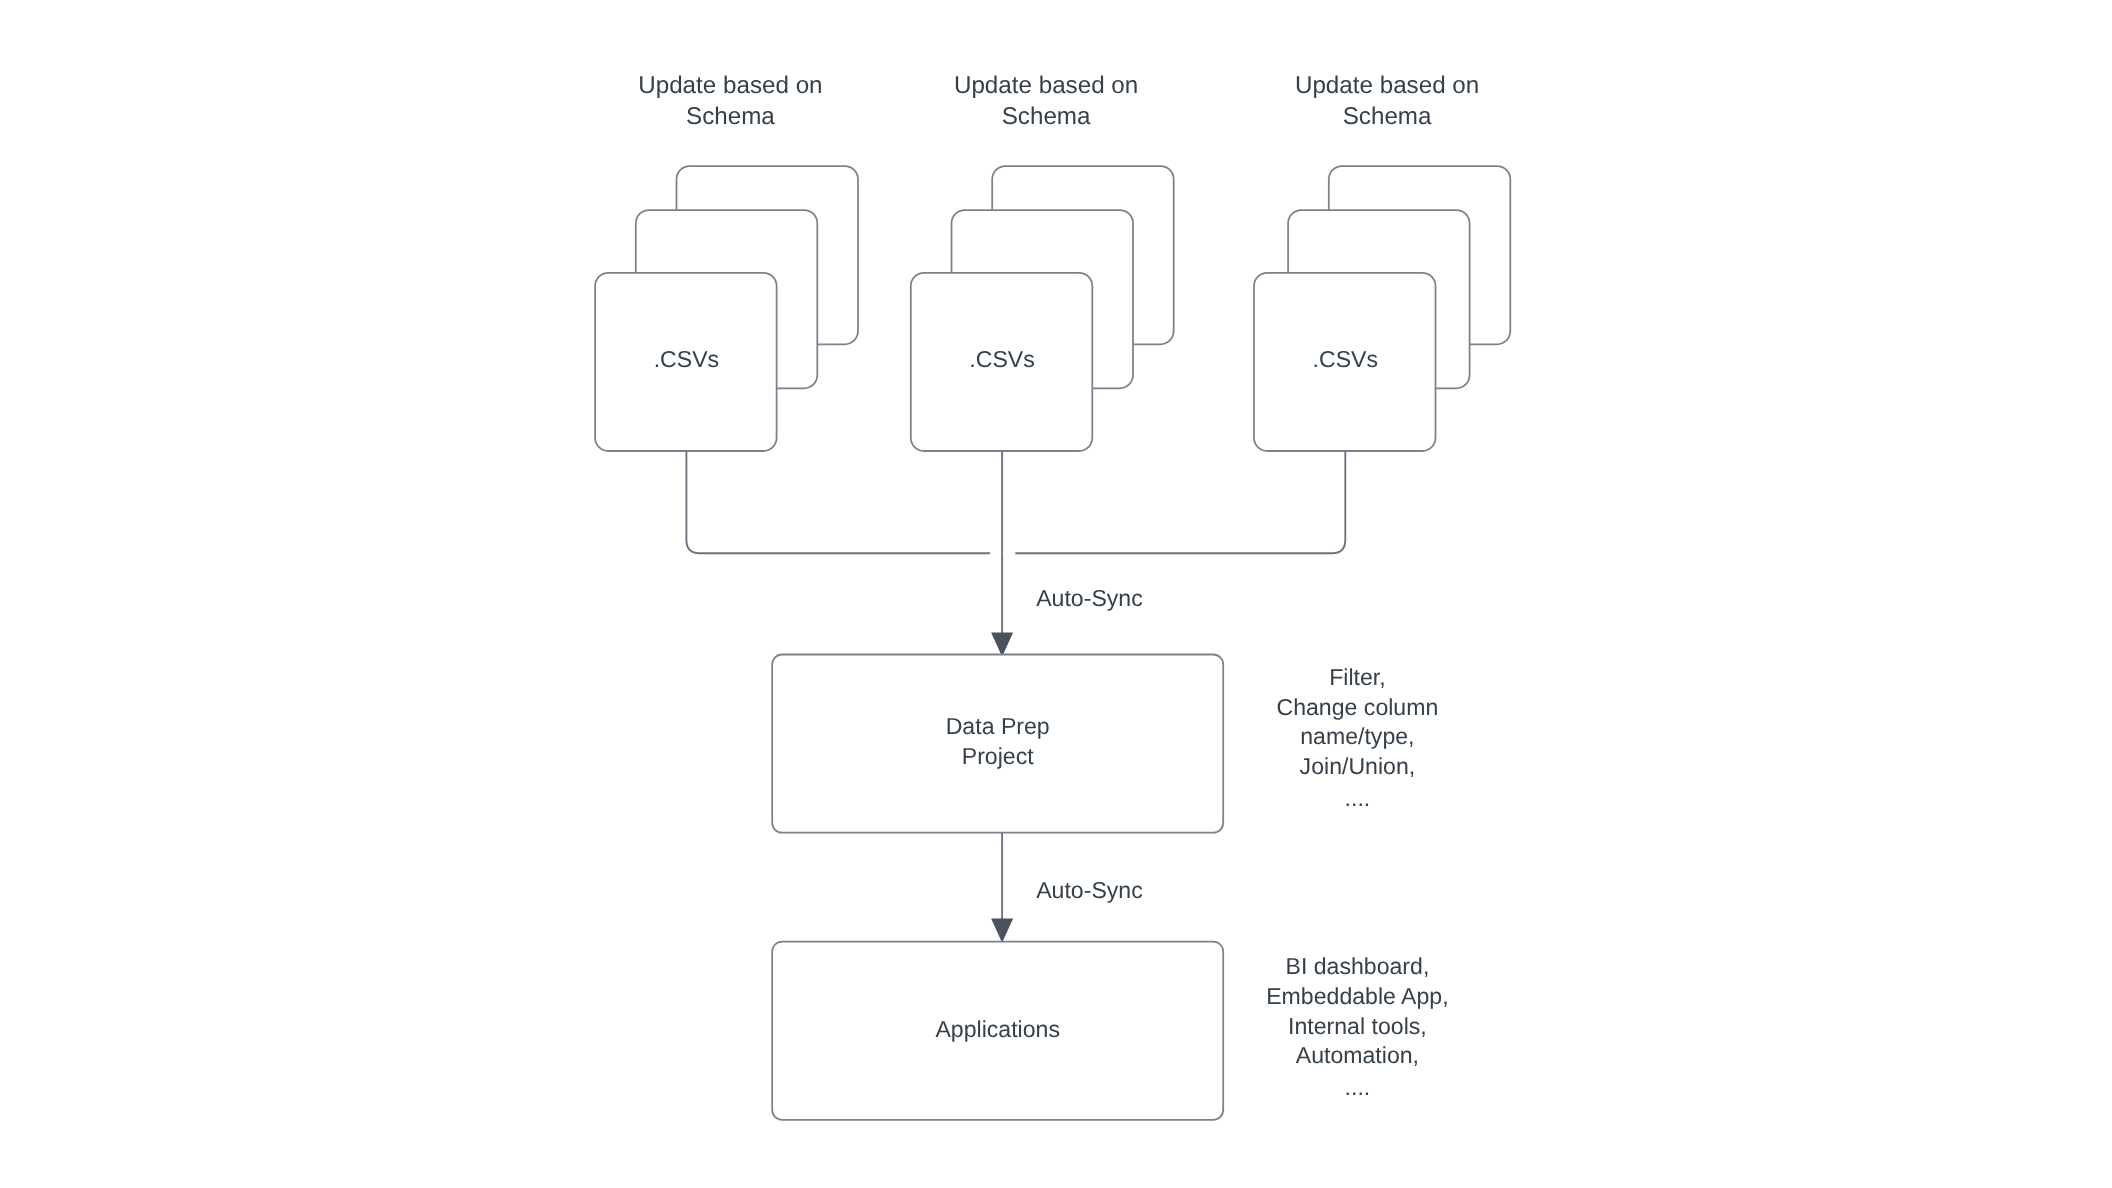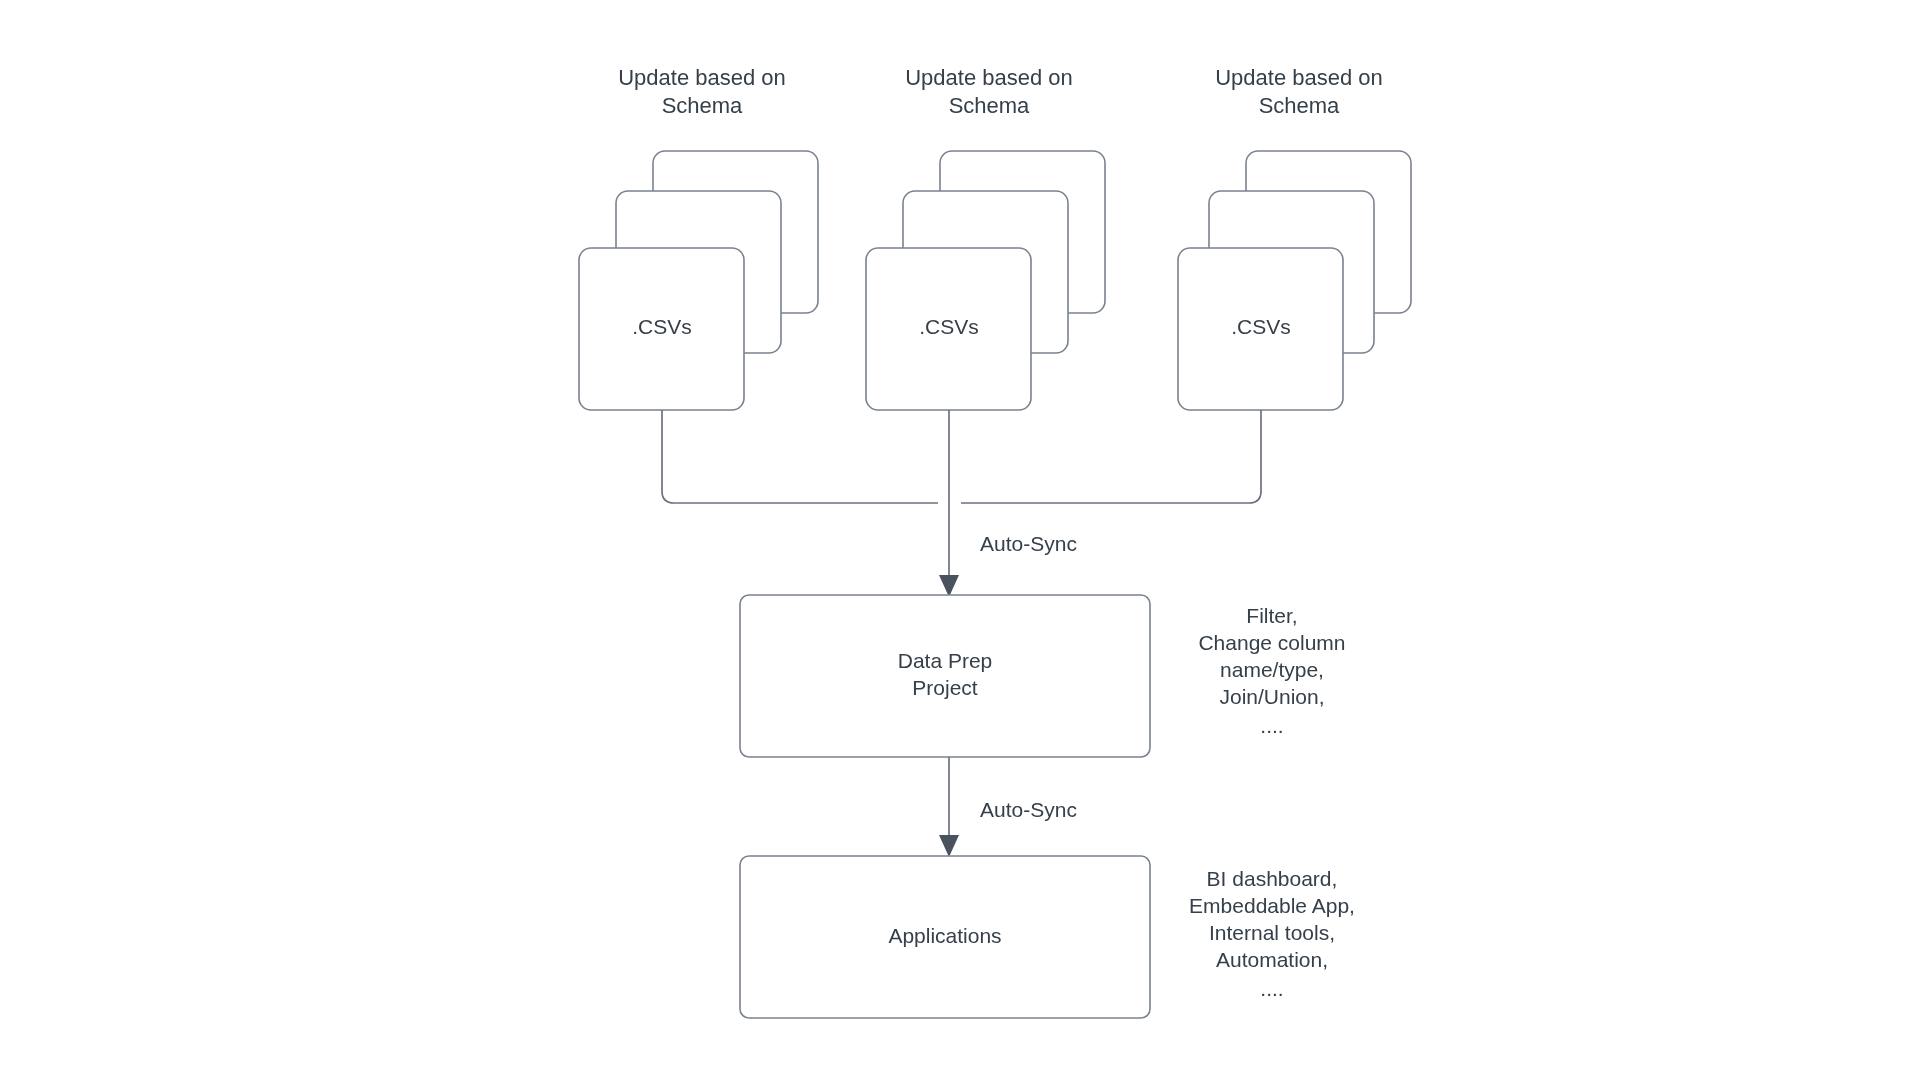--- a/index.html
+++ b/index.html
@@ -11,21 +11,20 @@
     width: 1920px;
     height: 1080px;
     overflow: hidden;
     font-family: "Liberation Sans", sans-serif;
   }
   #diagram-root {
     position: relative;
     width: 1691px;
     height: 1080px;
     background: #ffffff;
-    margin-left: 38px;
   }
   svg.diagram-canvas {
     display: block;
     width: 1920px;
     height: 1080px;
   }
   .node-shape {
     fill: #ffffff;
     stroke: #7a828e;
     stroke-width: 1.6;

